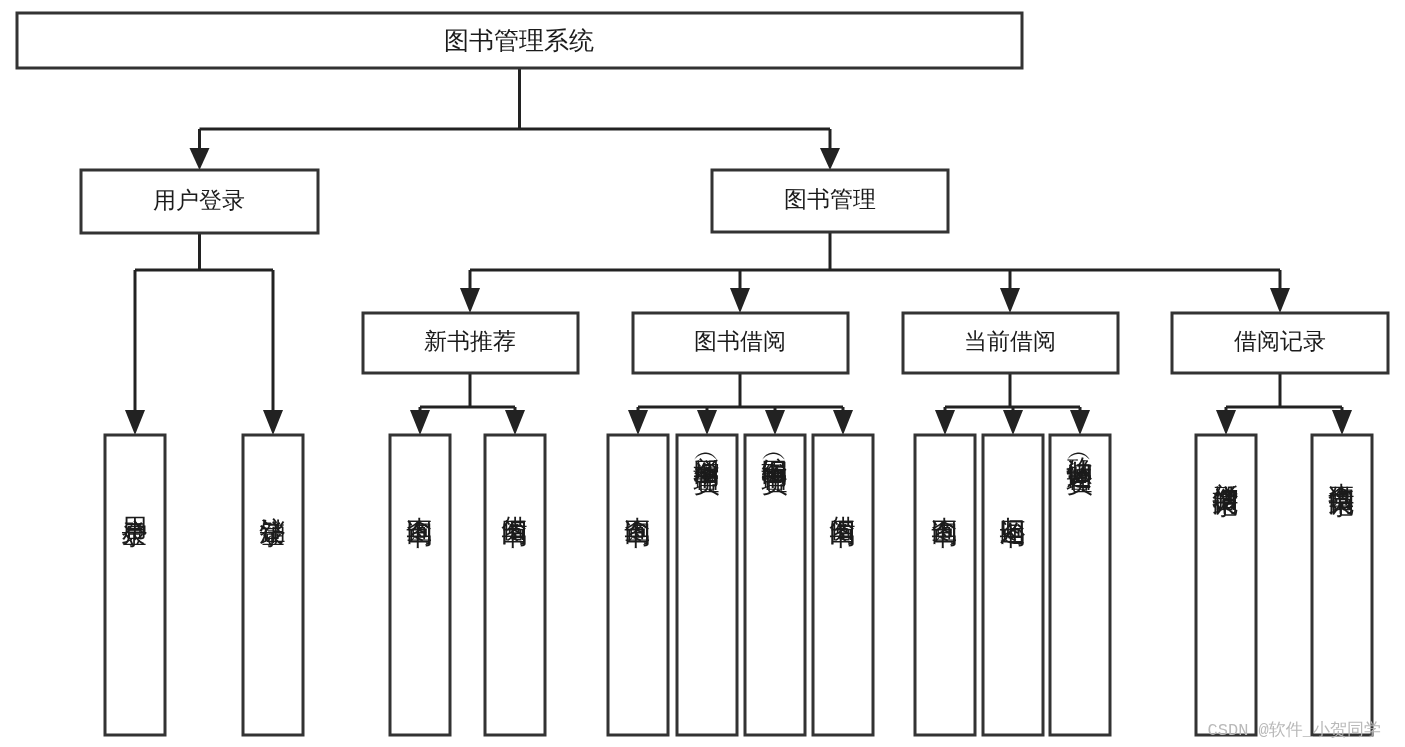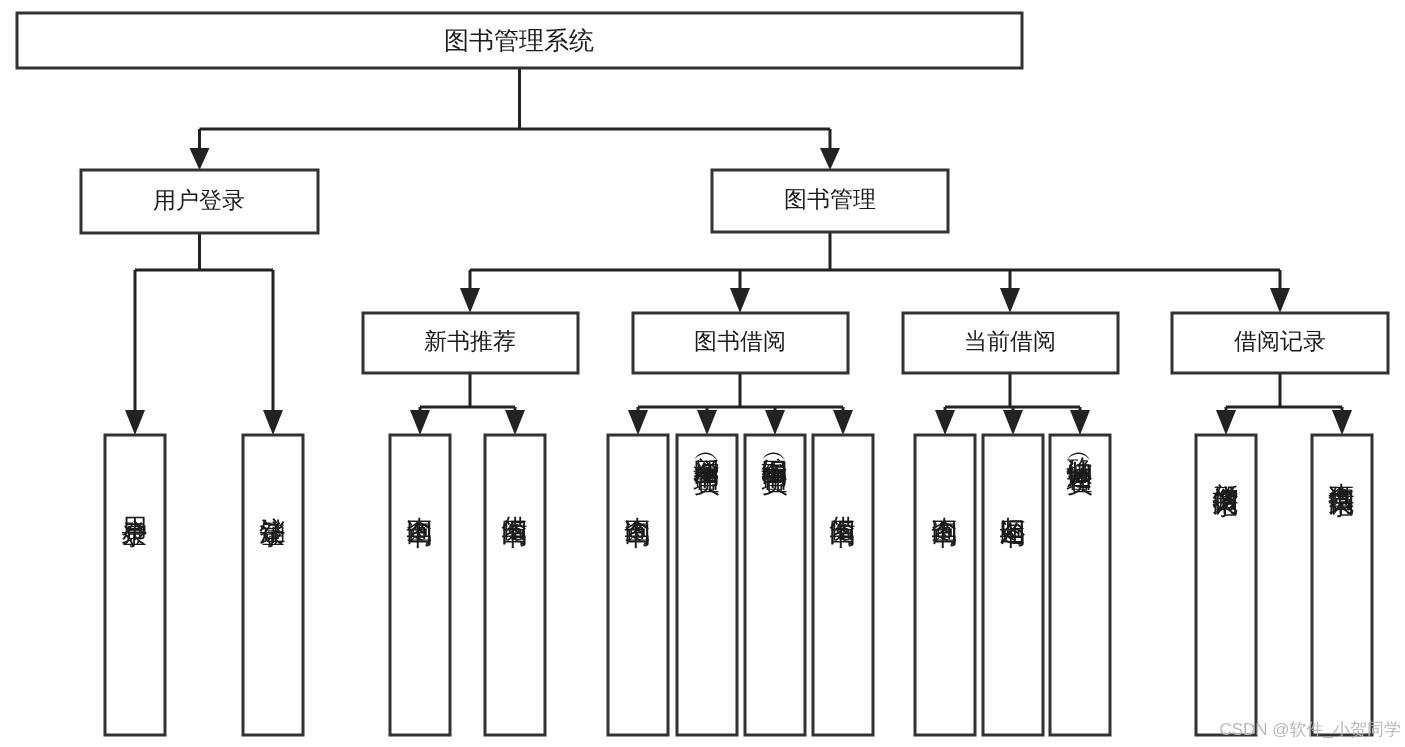--- a/index.html
+++ b/index.html
@@ -16,22 +16,22 @@
     font-family:"Liberation Sans","DejaVu Sans",sans-serif;
     font-size:23px;fill:#1b1b1b;text-anchor:middle;dominant-baseline:middle;
   }
   .root-label{font-size:25px;}
   .leaf-label{
     font-family:"Liberation Sans","DejaVu Sans",sans-serif;
     font-size:26px;fill:#1b1b1b;text-anchor:middle;
     writing-mode:vertical-rl;letter-spacing:2px;
   }
   .watermark{
-    position:absolute;right:4px;bottom:6px;
-    font-family:Liberation Sans, sans-serif;
+    position:absolute;right:24px;bottom:6px;
+    font-family:Liberation Mono, monospace;
     font-size:17px;color:#b9b9b9;white-space:nowrap;pointer-events:none;
   }
 </style>
 </head>
 <body>
 
 <svg id="diagram" viewBox="0 0 1405 747">
 
   <g>
 

